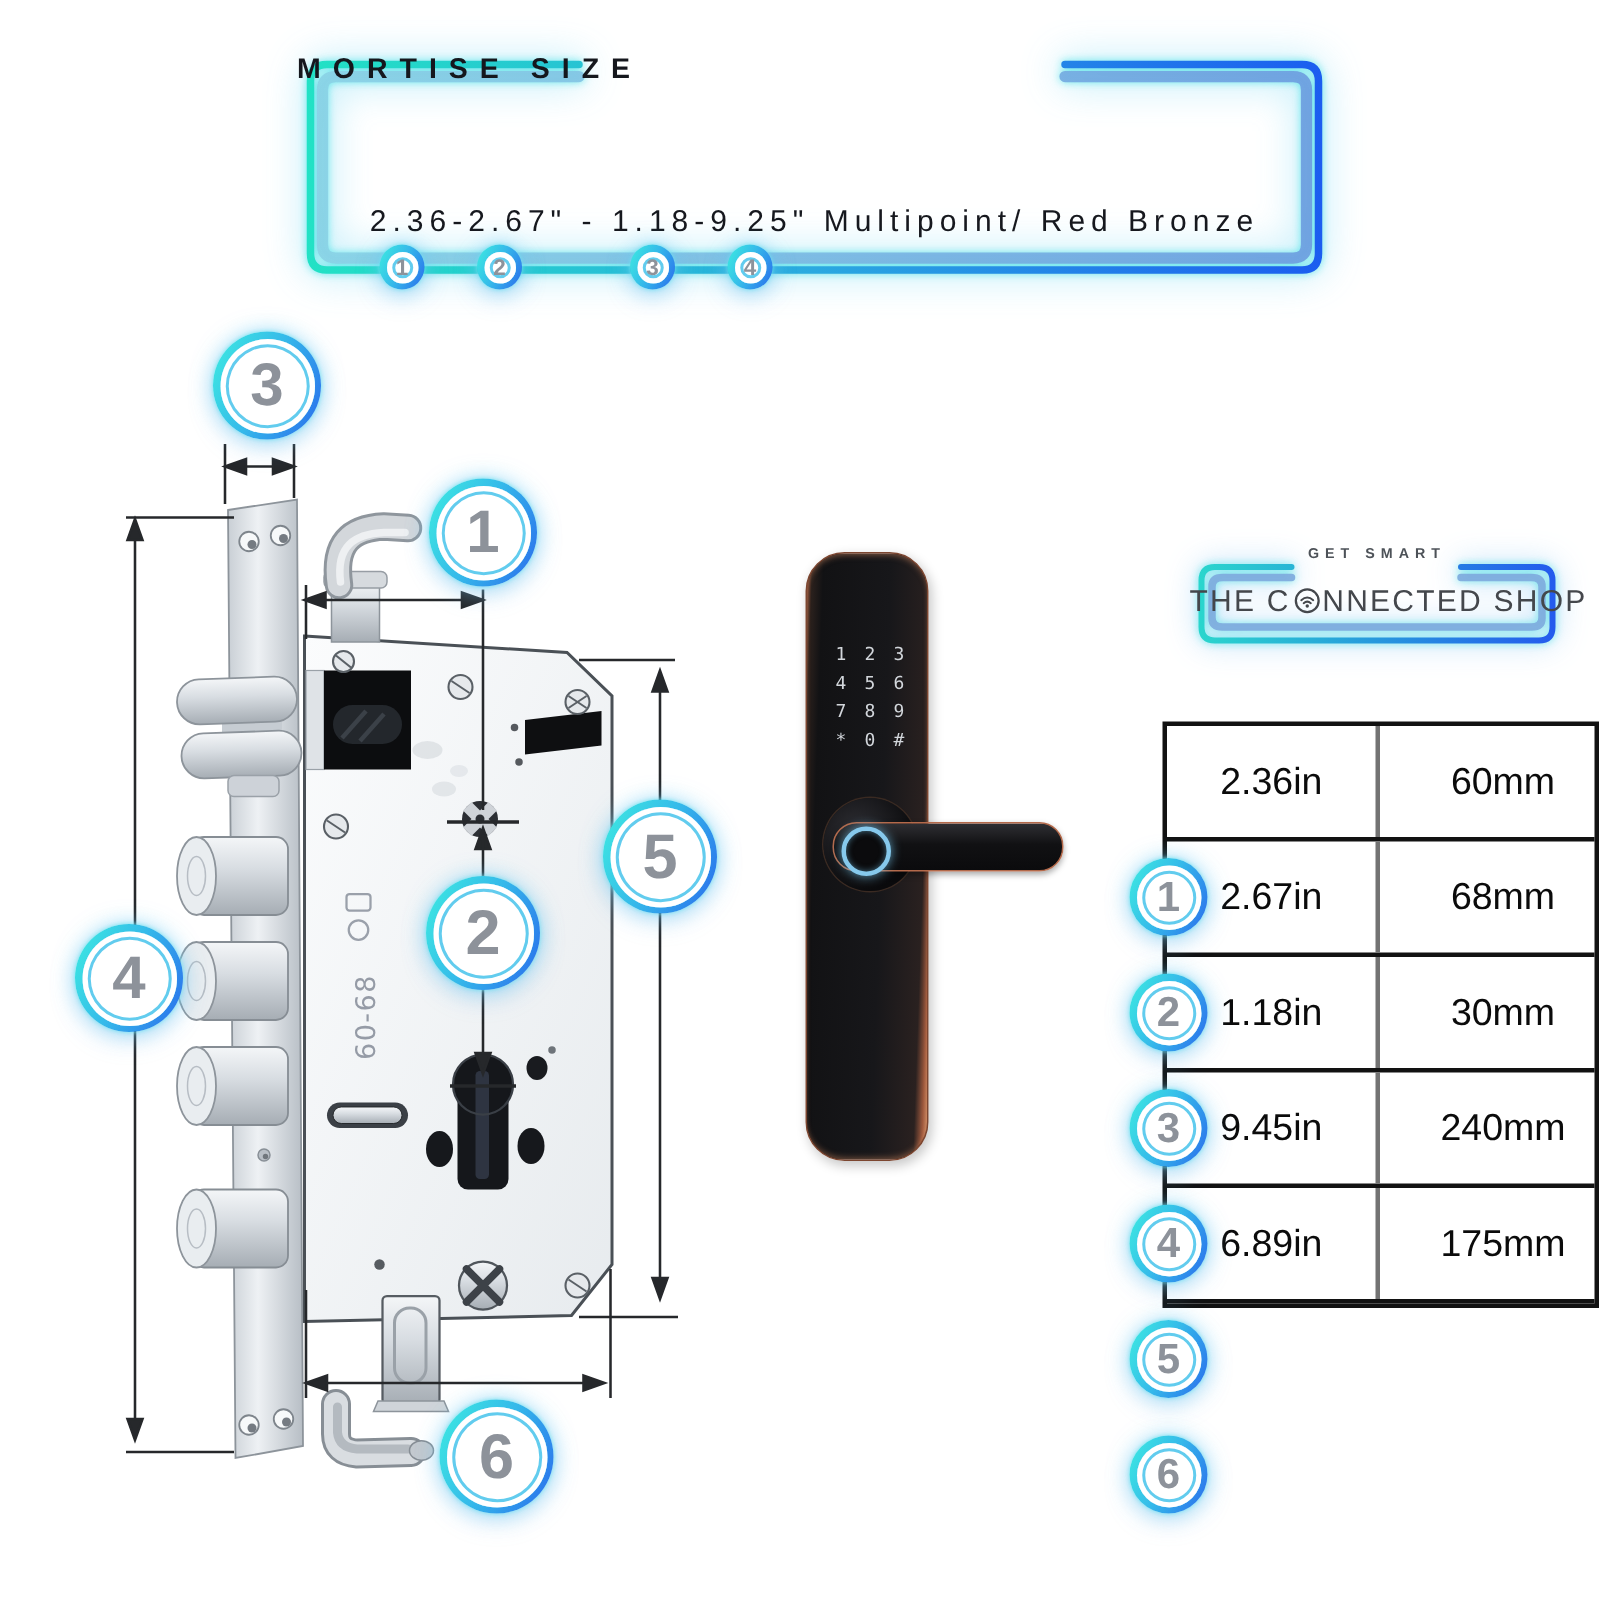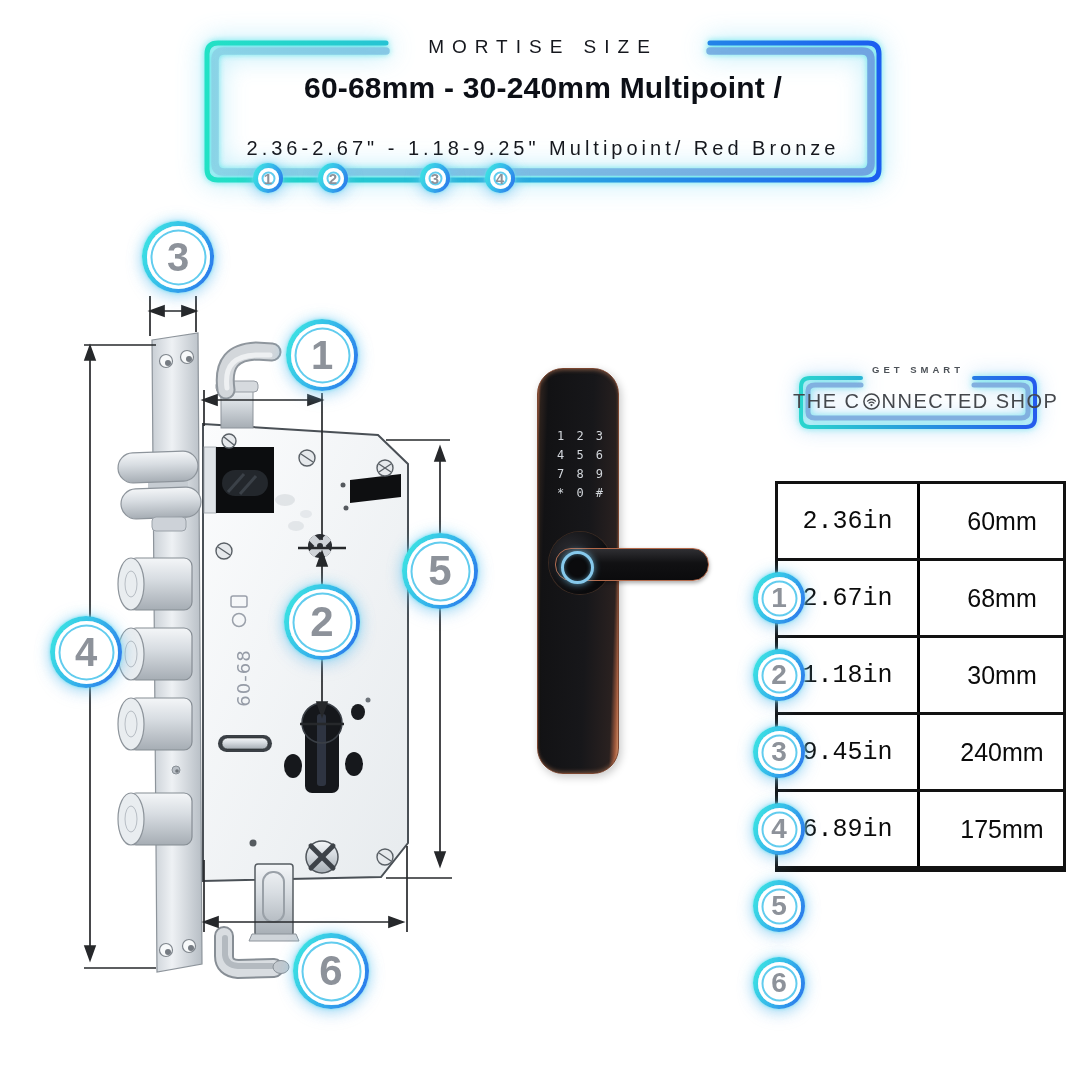--- a/index.html
+++ b/index.html
@@ -14,22 +14,22 @@
          z-index:30;}
   .badge-core{width:calc(100% - 9px);height:calc(100% - 9px);background:#fff;border-radius:50%;
          display:flex;align-items:center;justify-content:center;
          box-shadow:inset 0 0 0 3.5px #fff, inset 0 0 0 5.5px rgba(70,195,235,.85);
          color:#8d929a;font-weight:700;line-height:1;}
 
   
   .banner{position:absolute;left:198px;top:30px;width:690px;height:165px;}
   .banner-frame{position:absolute;left:0;top:0;
         filter:drop-shadow(0 0 3px rgba(62,224,228,.75)) drop-shadow(0 0 13px rgba(62,200,240,.4));}
-  .banner-eyebrow{position:absolute;top:6px;left:0;width:100%;text-align:center;
-        font-size:19px;font-weight:400;letter-spacing:8px;color:#15171d;}
+  .banner-eyebrow{position:absolute;top:6px;left:0;width:100%;text-align:left;
+        font-size:19px;font-weight:700;letter-spacing:8px;color:#15171d;}
   .banner-title{position:absolute;top:41px;left:0;width:100%;text-align:center;
         font-size:30px;font-weight:700;line-height:34px;color:#0c0f16;letter-spacing:.2px;}
   .banner-sub{position:absolute;top:107px;left:0;width:100%;text-align:center;
         font-size:20px;font-weight:500;letter-spacing:4px;color:#16181e;}
 
   
   .diagram-svg{position:absolute;left:40px;top:240px;}
 
   
   .smartlock{position:absolute;left:533px;top:360px;width:185px;height:420px;}
@@ -60,21 +60,21 @@
         font-size:20px;font-weight:400;letter-spacing:1.5px;color:#44474c;white-space:nowrap;}
   .wifi-o{vertical-align:-3px;margin:0 1px;}
 
   
   .ctable{position:absolute;left:775px;top:481px;width:285px;border:3px solid #121212;background:#fff;}
   .ct-header{height:71px;border-bottom:3px solid #121212;display:flex;align-items:center;justify-content:center;
         font-size:26px;font-weight:700;color:#0a0a0a;}
   .ct-row{display:flex;height:74px;border-bottom:3px solid #121212;}
   .ct-row:last-child{border-bottom:none;}
   .ct-cell{display:flex;align-items:center;justify-content:center;font-size:25px;color:#0b0b0b;}
-  .ct-in{width:139px;border-right:3px solid #000000;font-family:Liberation Mono, monospace;}
+  .ct-in{width:139px;border-right:3px solid #737373;}
   .ct-mm{flex:1;margin-left:21px;}
 </style>
 </head>
 <body>
 
 <div class="canvas">
 
   <section class="banner">
     <svg class="banner-frame" width="690" height="165" viewBox="0 0 690 165">
       <defs>
@@ -86,21 +86,21 @@
         <linearGradient id="bgrad2" x1="0" y1="0" x2="690" y2="0" gradientUnits="userSpaceOnUse">
           <stop offset="0" stop-color="#8cd4e6"></stop>
           <stop offset="1" stop-color="#6f9fe0"></stop>
         </linearGradient>
       </defs>
       <path d="M188,21 H26 Q17,21 17,30 V133 Q17,142 26,142 H664 Q673,142 673,133 V30 Q673,21 664,21 H512" fill="none" stroke="url(#bgrad2)" stroke-width="7.5" stroke-linecap="round" opacity="0.95"></path>
       <path d="M188,13 H20 Q9,13 9,24 V139 Q9,150 20,150 H670 Q681,150 681,139 V24 Q681,13 670,13 H512" fill="none" stroke="url(#bgrad)" stroke-width="5" stroke-linecap="round"></path>
     </svg>
     <div class="banner-eyebrow">MORTISE SIZE</div>
     <div class="banner-title">
-      <span>60-68mm - 30-240mm Multipoint /</span><br>
+      <br>
     </div>
     <div class="banner-sub">2.36-2.67" - 1.18-9.25" Multipoint/ Red Bronze</div>
     <div class="badge" style="left:55px;top:133px;width:30px;height:30px;">
       <div class="badge-core" style="font-size:15px;">1</div>
       </div>
     <div class="badge" style="left:120px;top:133px;width:30px;height:30px;">
       <div class="badge-core" style="font-size:15px;">2</div>
       </div>
     <div class="badge" style="left:222px;top:133px;width:30px;height:30px;">
       <div class="badge-core" style="font-size:15px;">3</div>

